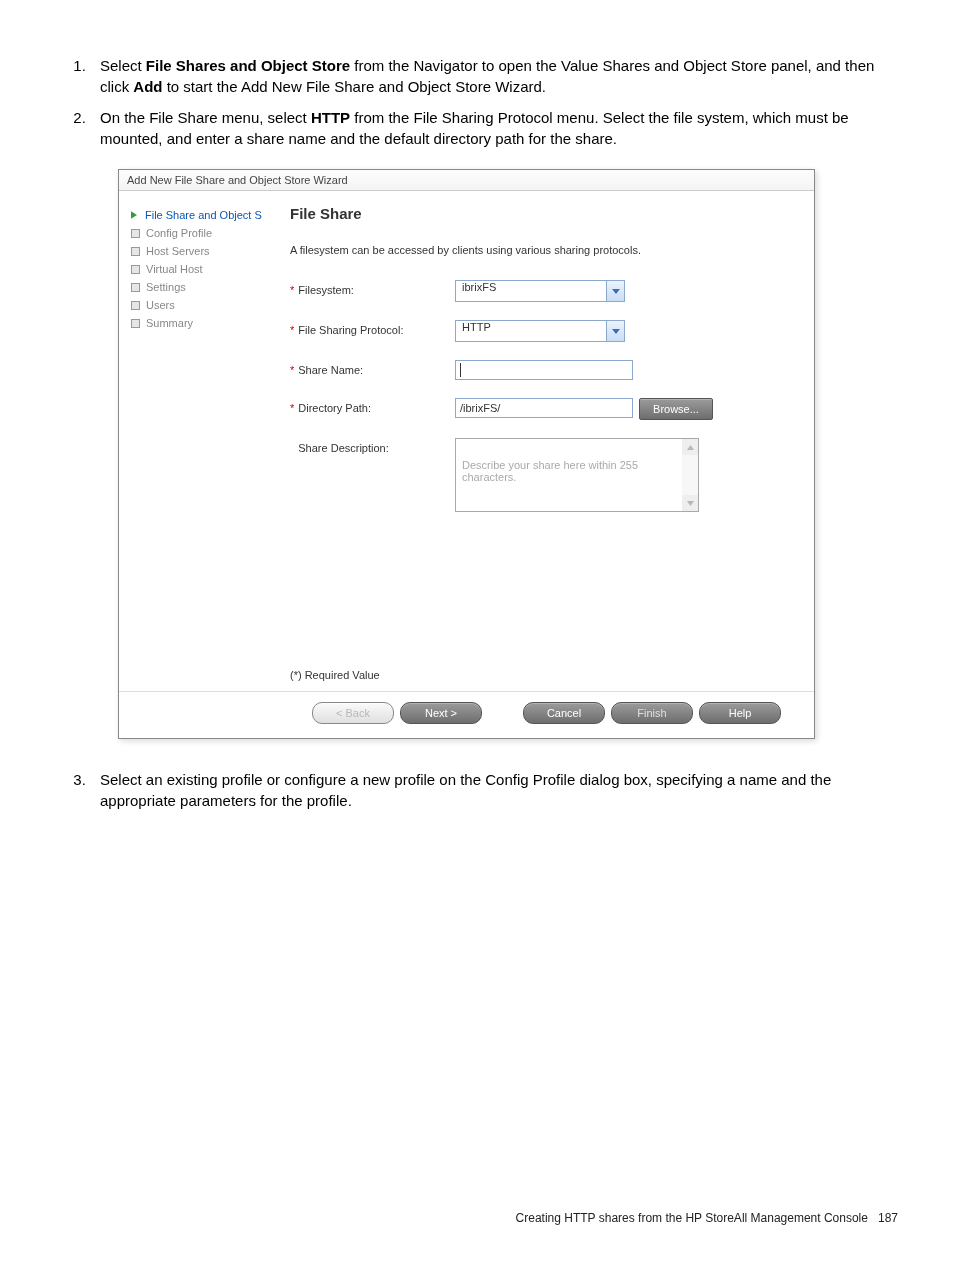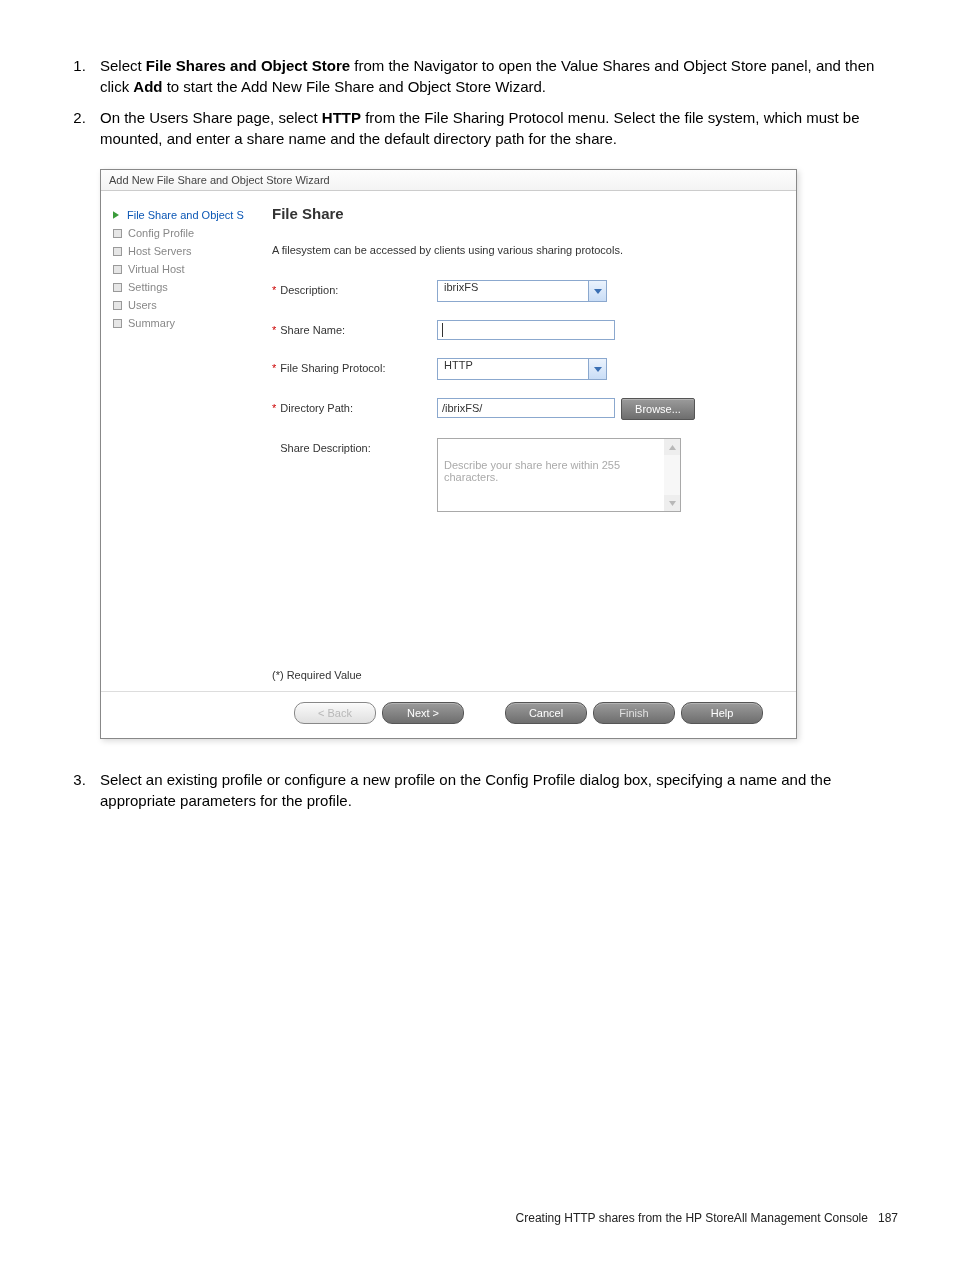--- a/index.html
+++ b/index.html
@@ -19,21 +19,21 @@
     margin: 0 0 20px 0;
     padding-left: 40px;
     font-size: 15px;
     line-height: 1.4;
   }
   ol.steps li {
     margin-bottom: 10px;
     padding-left: 10px;
   }
   .screenshot-wrap {
-    margin-left: 50px;
+    margin-left: 68px;
     margin-bottom: 30px;
   }
   .wizard {
     width: 695px;
     border: 1px solid #888;
     background: #fff;
     box-shadow: 2px 2px 6px rgba(0,0,0,0.15);
     font-family: Tahoma, Arial, sans-serif;
     font-size: 11px;
     color: #333;
@@ -268,21 +268,21 @@
 </style>
 </head>
 <body>
 
 <div class="page">
   <ol class="steps">
     <li>
       <span>Select </span><b>File Shares and Object Store</b><span> from the Navigator to open the Value Shares and Object Store panel, and then click </span><b>Add</b><span> to start the Add New File Share and Object Store Wizard.</span>
     </li>
     <li>
-      <span>On the Users Share page, select </span><b>HTTP</b><span> from the File Sharing Protocol menu. Select the file system, which must be mounted, and enter a share name and the default directory path for the share.</span>
+      <span>On the File Share menu, select </span><b>HTTP</b><span> from the File Sharing Protocol menu. Select the file system, which must be mounted, and enter a share name and the default directory path for the share.</span>
     </li>
   </ol>
 
   <div class="screenshot-wrap">
     <div class="wizard">
       <div class="wizard-title">Add New File Share and Object Store Wizard</div>
       <div class="wizard-body">
         <div class="wizard-nav">
           <div class="wizard-nav-item active">
             <span class="nav-bullet arrow"></span>
@@ -313,56 +313,56 @@
             <span>Summary</span>
           </div>
         </div>
 
         <div class="wizard-main">
           <div class="panel-title">File Share</div>
           <div class="panel-desc">A filesystem can be accessed by clients using various sharing protocols.</div>
 
           <div class="form-row">
             <div class="form-label">
-              <span class="req">*</span><span>Description:</span>
+              <span class="req">*</span><span>Filesystem:</span>
             </div>
             <div class="form-control">
               <div class="select-box">
                 <span class="select-val">ibrixFS</span>
                 <span class="arrow-btn">
                   <svg viewBox="0 0 8 5">
                       <path d="M0 0 L8 0 L4 5 Z" fill="#3a6fb3"></path>
                     </svg>
                 </span>
               </div>
             </div>
           </div>
 
           <div class="form-row">
             <div class="form-label">
-              <span class="req">*</span><span>Share Name:</span>
-            </div>
-            <div class="form-control">
-              <div class="text-input with-cursor"></div>
-            </div>
-          </div>
-
-          <div class="form-row">
-            <div class="form-label">
               <span class="req">*</span><span>File Sharing Protocol:</span>
             </div>
             <div class="form-control">
               <div class="select-box">
                 <span class="select-val">HTTP</span>
                 <span class="arrow-btn">
                   <svg viewBox="0 0 8 5">
                       <path d="M0 0 L8 0 L4 5 Z" fill="#3a6fb3"></path>
                     </svg>
                 </span>
               </div>
+            </div>
+          </div>
+
+          <div class="form-row">
+            <div class="form-label">
+              <span class="req">*</span><span>Share Name:</span>
+            </div>
+            <div class="form-control">
+              <div class="text-input with-cursor"></div>
             </div>
           </div>
 
           <div class="form-row">
             <div class="form-label">
               <span class="req">*</span><span>Directory Path:</span>
             </div>
             <div class="form-control">
               <div class="text-input">/ibrixFS/</div>
               <div class="browse-btn">Browse...</div>

